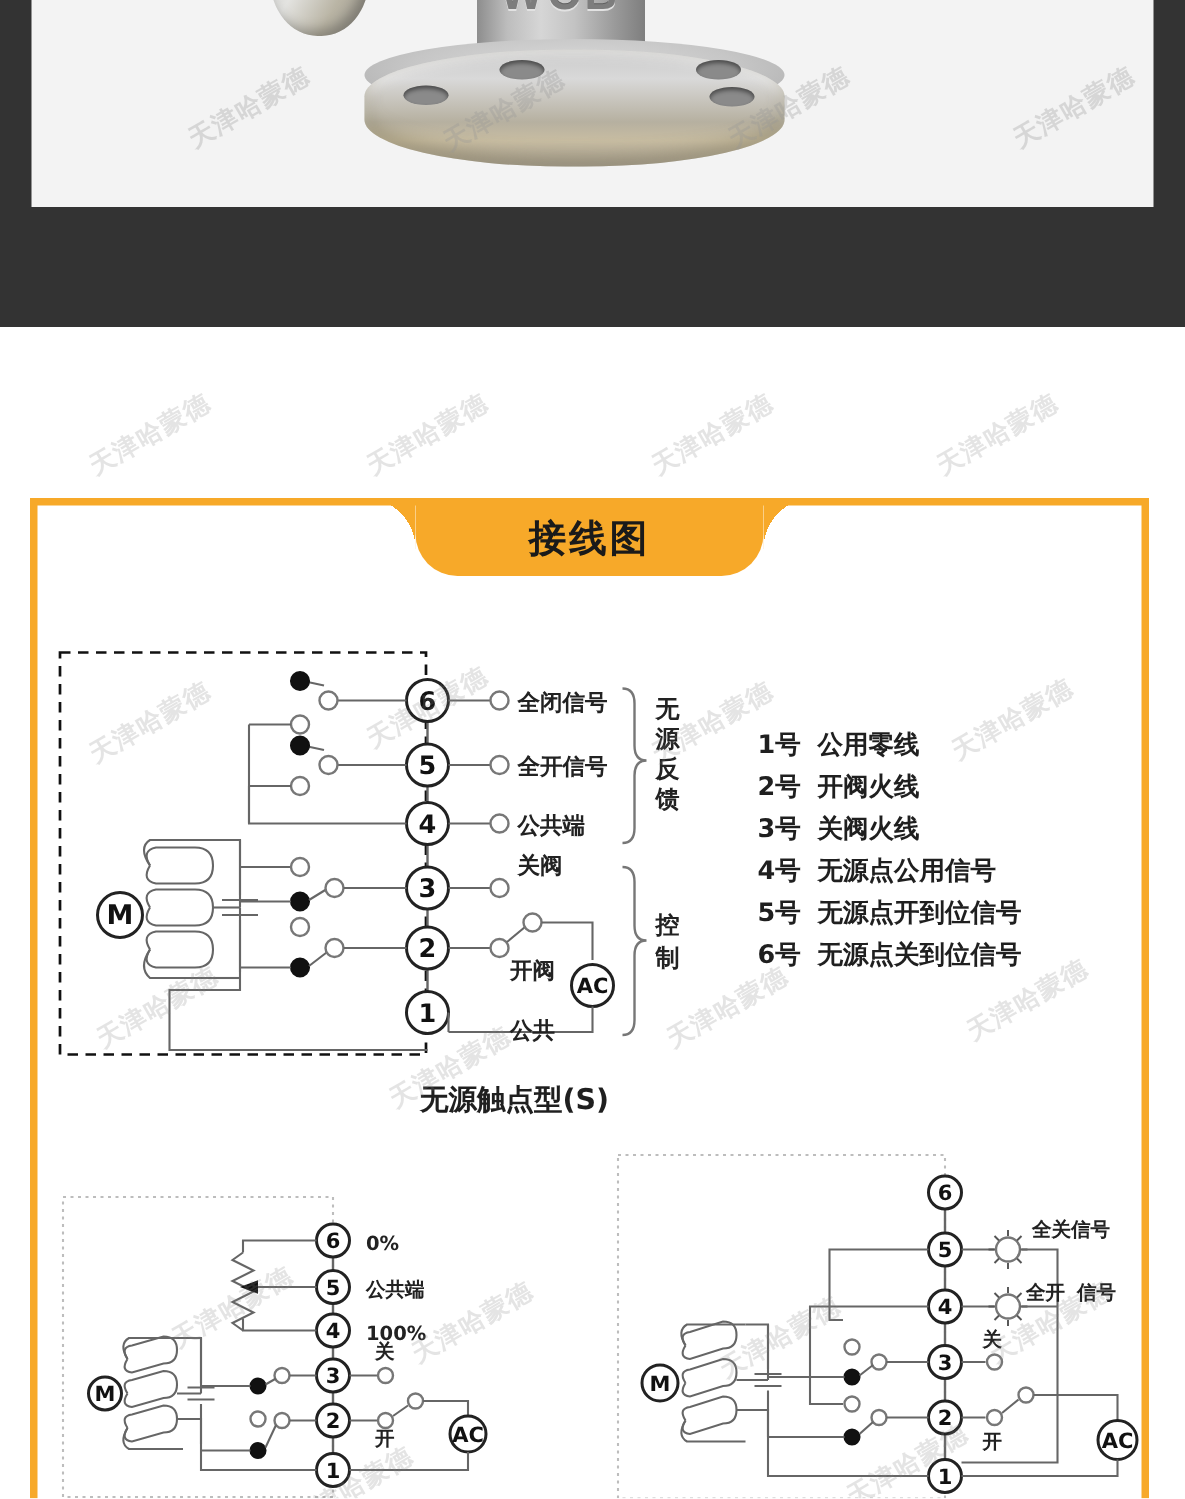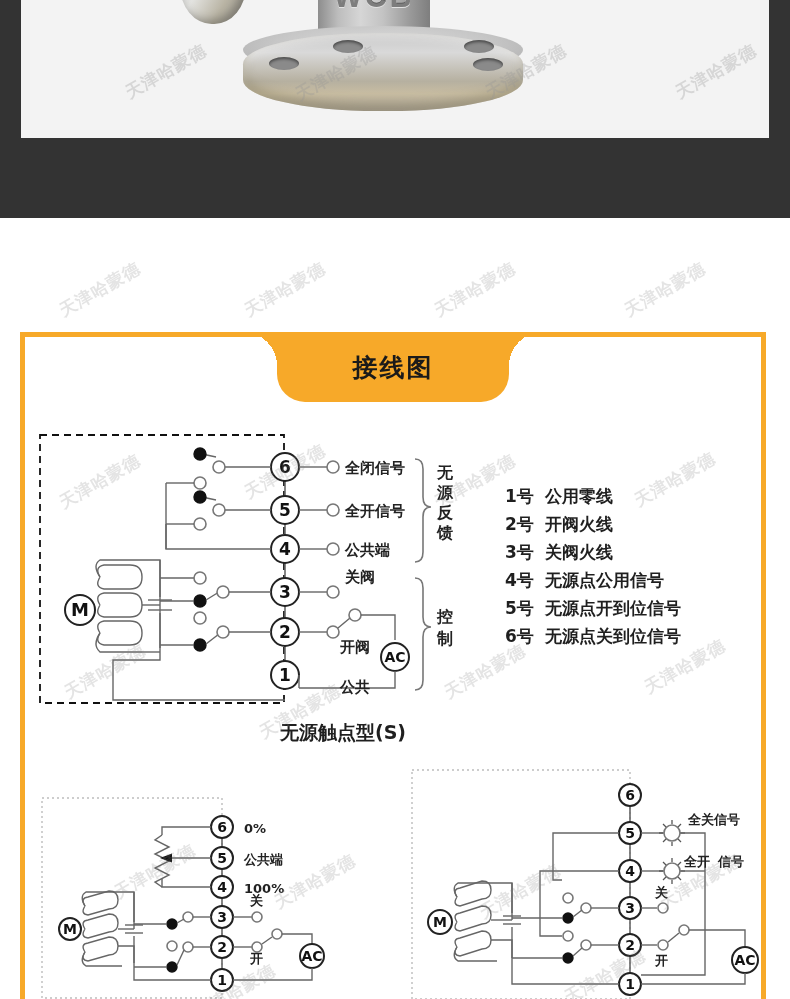--- a/index.html
+++ b/index.html
@@ -51,21 +51,21 @@
     border-radius:50% 50% 48% 48%;
     box-shadow:inset -4px -4px 8px rgba(0,0,0,.25);
   }
 
   
   .card{
     position:absolute;left:20px;top:332px;width:746px;height:667px;
     border:5px solid #f7a929;border-bottom:none;background:#fff;box-sizing:border-box;
   }
   .tab{
-    position:absolute;left:calc(50% - 116px);top:-5px;width:232px;height:70px;
+    position:absolute;left:calc(50% - 116px);top:-5px;width:232px;height:52px;
     background:#f7a929;
     border-radius:0 0 28px 28px;
     display:flex;align-items:center;justify-content:center;
   }
   .tab-wing-l,.tab-wing-r{
     position:absolute;top:-5px;width:34px;height:34px;background:#f7a929;
   }
   .tab-wing-l{left:calc(50% - 150px);
     -webkit-mask:radial-gradient(circle at 0 100%,transparent 0 34px,#000 34px);
     mask:radial-gradient(circle at 0 100%,transparent 0 34px,#000 34px);}

